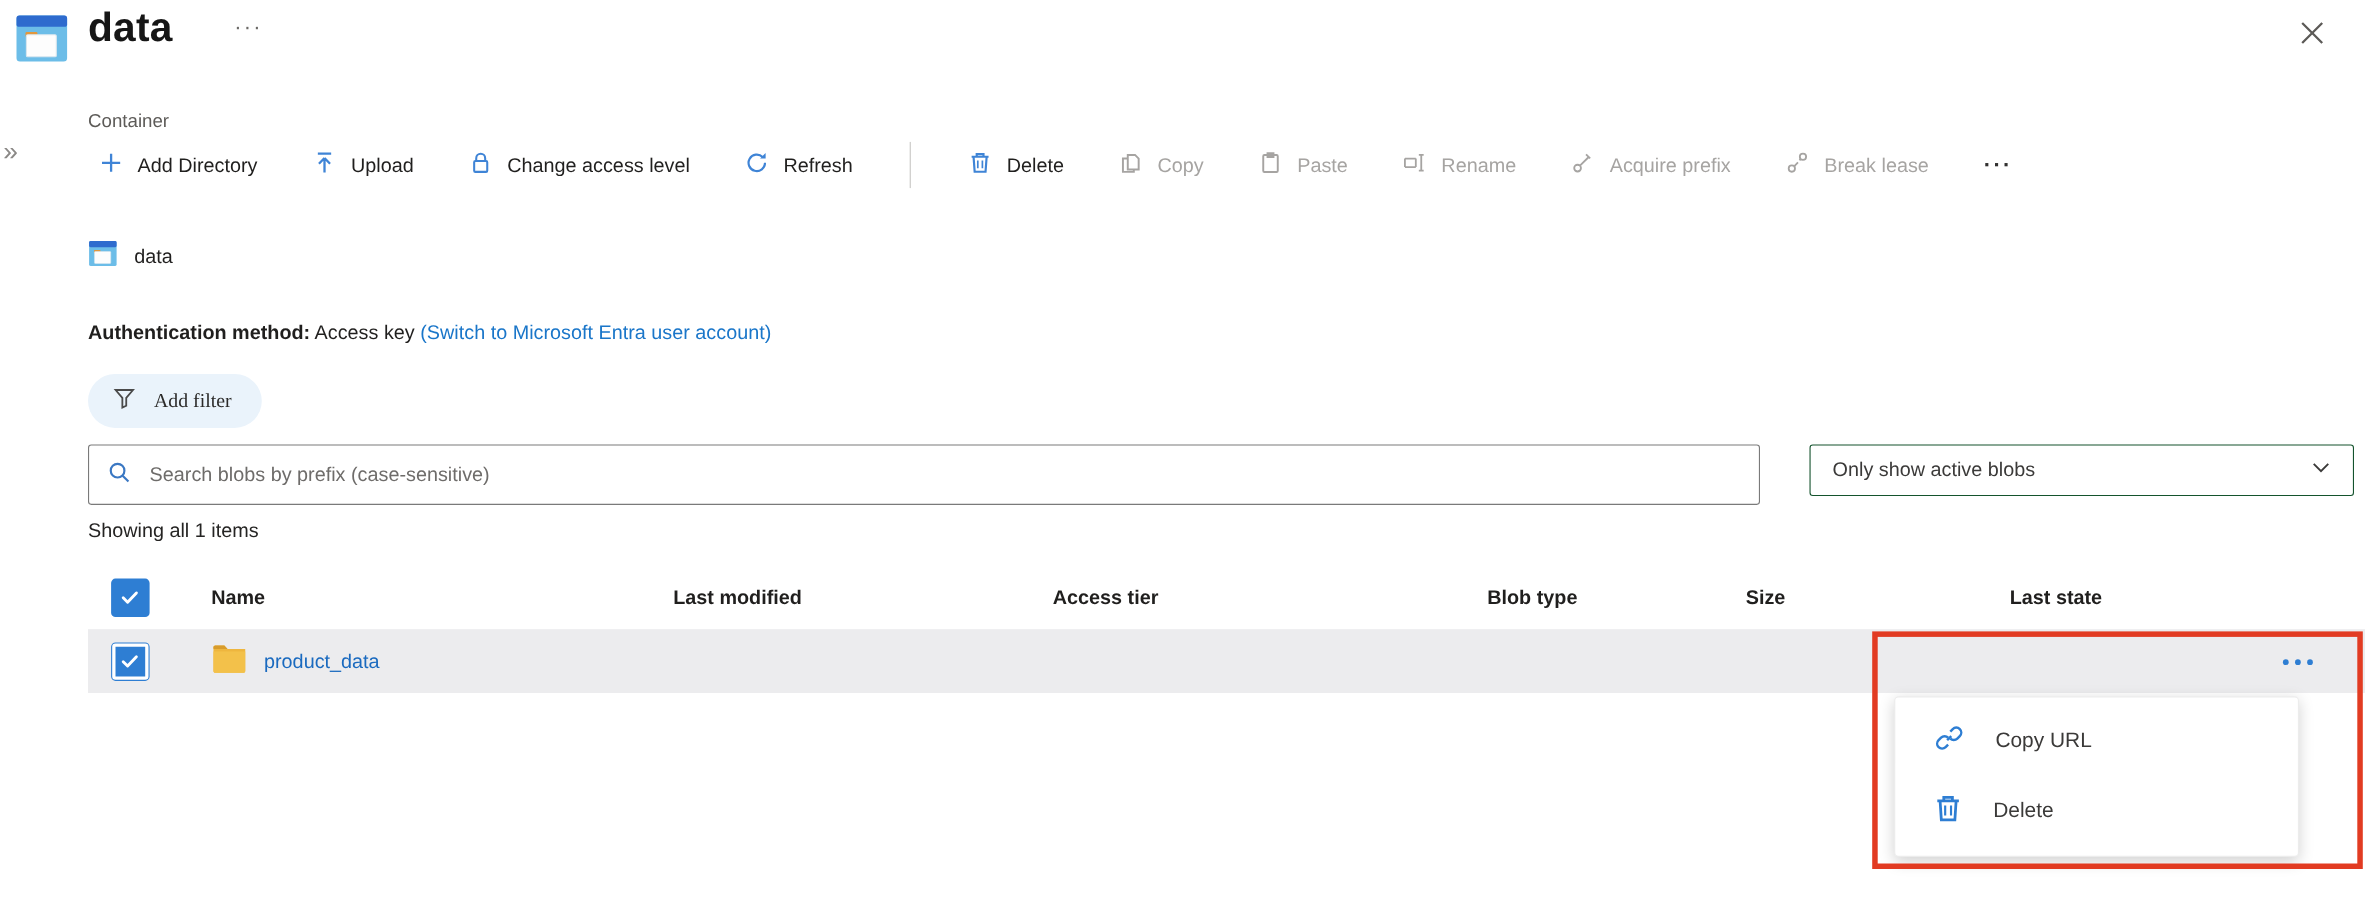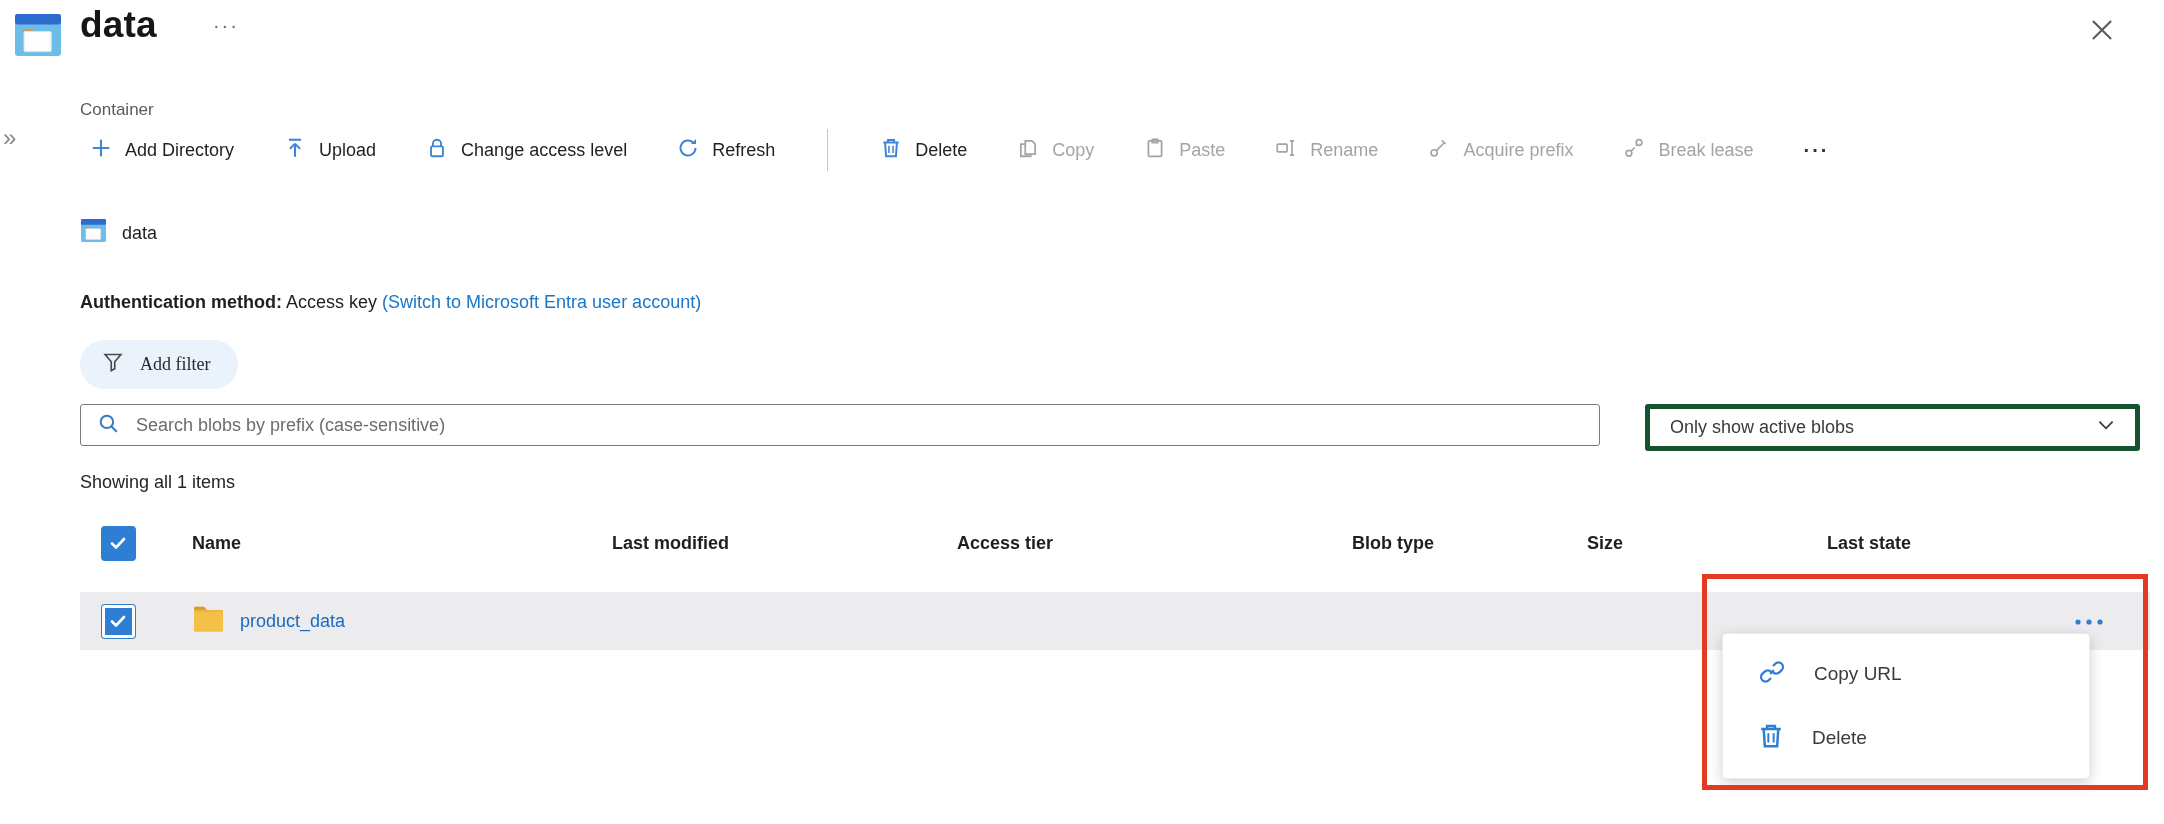--- a/index.html
+++ b/index.html
@@ -34,33 +34,33 @@
   .auth { position:absolute; left:80px; top:292px; font-size:18px; }
   .auth b { font-weight:bold; }
   .auth .link { color:#1a76c9; cursor:pointer; }
 
   
   .addfilter { position:absolute; left:80px; top:340px; display:inline-flex; align-items:center; gap:16px;
                padding:11px 28px 11px 22px; background:#eaf3fb; border-radius:26px; font-size:18px; color:#2b2a29; cursor:pointer;font-family:Liberation Serif, serif; }
 
   
   .search-row { position:absolute; left:80px; top:404px; display:flex; }
-  .search-box { width:1520px; height:42px; border:1px solid #7a7a7a; border-radius:3px; background:#fff;
+  .search-box { width:1520px; height:55px; border:1px solid #7a7a7a; border-radius:3px; background:#fff;
                 display:flex; align-items:center; padding:0 16px; gap:16px; }
   .search-box input { border:none; outline:none; flex:1; font-size:18px; color:#333; font-family:"Liberation Sans", sans-serif; background:transparent; }
   .search-box input::placeholder { color:#6e6c6a; }
-  .dropdown { margin-left:45px; width:495px; height:47px; border:5px solid #14532d; border-radius:3px; background:#fff;
+  .dropdown { margin-left:45px; width:495px; height:47px; border:1px solid #14532d; border-radius:3px; background:#fff;
               display:flex; align-items:center; justify-content:space-between; padding:0 18px 0 20px; font-size:18px; color:#3b3a39; cursor:pointer; }
 
   .showing { position:absolute; left:80px; top:472px; font-size:18px; color:#252423; }
 
   
   .tgrid { display:grid; grid-template-columns:76px 456px 345px 395px 235px 240px 1fr; align-items:center; }
   .thead { position:absolute; left:80px; top:520px; width:2070px; height:46px; font-weight:bold; font-size:18px; color:#201f1e; }
-  .trow  { position:absolute; left:80px; top:592px; width:2070px; height:58px; background:#ececee; font-size:18px; }
+  .trow  { position:absolute; left:80px; top:572px; width:2070px; height:58px; background:#ececee; font-size:18px; }
   .cell-check { display:flex; justify-content:center; }
   .cell-name { display:flex; align-items:center; gap:15px; padding-left:36px; }
   .name-link { color:#1a6abf; cursor:pointer; }
   .cell-lease-actions { display:flex; justify-content:flex-end; padding-right:46px; }
   .checkbox { width:35px; height:35px; background:#2e7ed3; border-radius:4px; display:flex; align-items:center; justify-content:center; cursor:pointer; }
   .trow .checkbox { outline:3px solid #fff; outline-offset:-4px; }
 
   
   .ctx-menu { position:absolute; left:1722px; top:633px; width:368px; background:#fff; border:1px solid #ececec;
               border-radius:4px; box-shadow:0 4px 14px rgba(0,0,0,0.18); padding:8px 0; z-index:5; }

